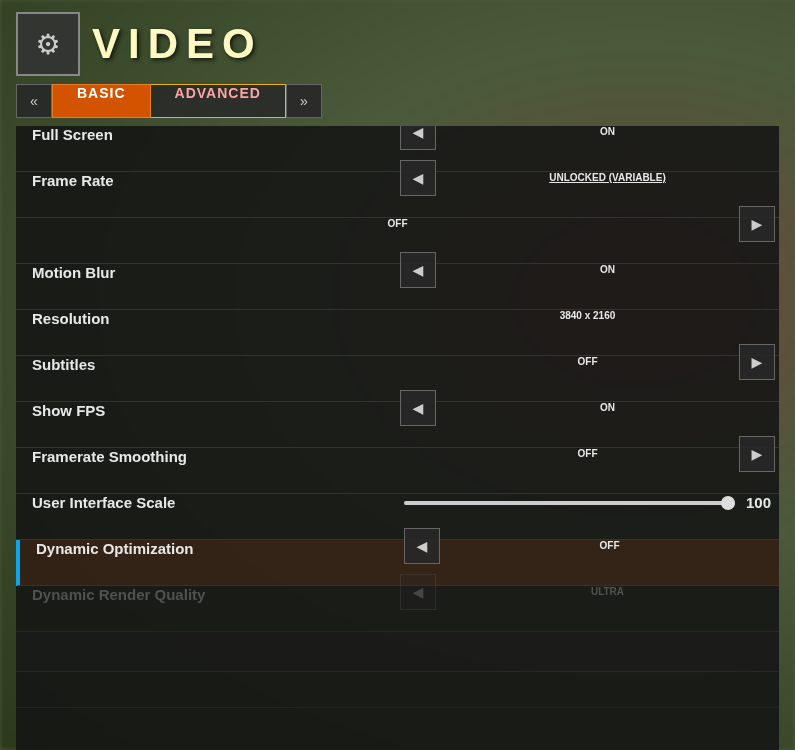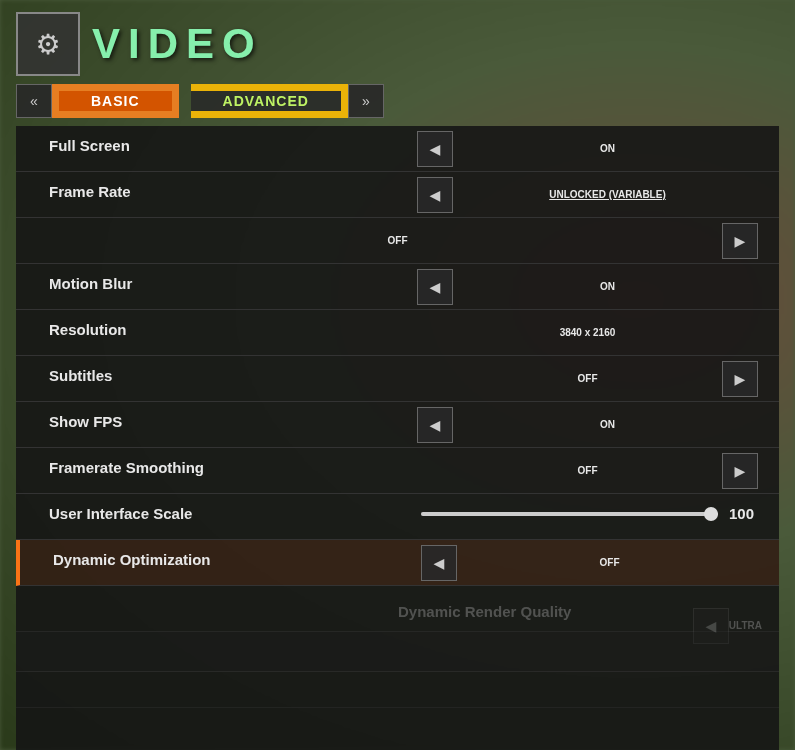--- a/index.html
+++ b/index.html
@@ -44,21 +44,21 @@
       background: rgba(50,50,50,0.85);
       border: 2px solid #888;
       display: flex;
       align-items: center;
       justify-content: center;
       color: #ccc;
       font-size: 28px;
     }
 
     .video-title {
-      color: #86efac;
+      color: #fef9c3;
       font-size: 42px;
       font-weight: bold;
       letter-spacing: 8px;
       text-shadow: 2px 2px 4px rgba(0,0,0,0.7);
       font-family: 'Arial', sans-serif;
     }
 
     
     .tab-bar {
       display: flex;
@@ -75,67 +75,64 @@
       display: flex;
       align-items: center;
       justify-content: center;
       color: #ccc;
       font-size: 14px;
       cursor: pointer;
     }
 
     .tab {
       height: 34px;
-      padding: 0 32px;
-      display: flex;
-      align-items: center;
+      padding: 0 24px;
+      display: flex;
       font-size: 14px;
       font-weight: bold;
       letter-spacing: 1px;
       cursor: pointer;
-      border: 7px solid #eab308;
+      border: 1px solid #eab308;
     }
 
     .tab-basic {
       background: #d35400;
       color: #fff;
       border-color: #e67e22;
     }
 
     .tab-advanced {
       background: rgba(40,40,40,0.85);
-      color: #bef264;
+      color: #fca5a5;
       border-left: none;
-      margin-left: 12px;
     }
 
     
     .settings-panel {
       margin: 0 16px;
       background: rgba(20,20,20,0.88);
       flex: 1;
       overflow: hidden;
     }
 
     .setting-row {
       display: flex;
-      align-items: flex-end;
+      align-items: flex-start;
       height: 46px;
       border-bottom: 1px solid #333;
-      padding: 17px;
+      padding: 0;
     }
 
     .setting-row.highlighted {
       background: rgba(200,80,20,0.15);
-      border-left: 4px solid #f97316;
+      border-left: 4px solid #0ea5e9;
     }
 
     .setting-row.dimmed {
       opacity: 0.5;
-      flex-direction: column;
     }
 
     .setting-label {
       flex: 0 0 auto;
       width: 380px;
       padding-left: 16px;
       color: #e8e8e8;
       font-size: 15px;
       font-weight: bold;
     }

